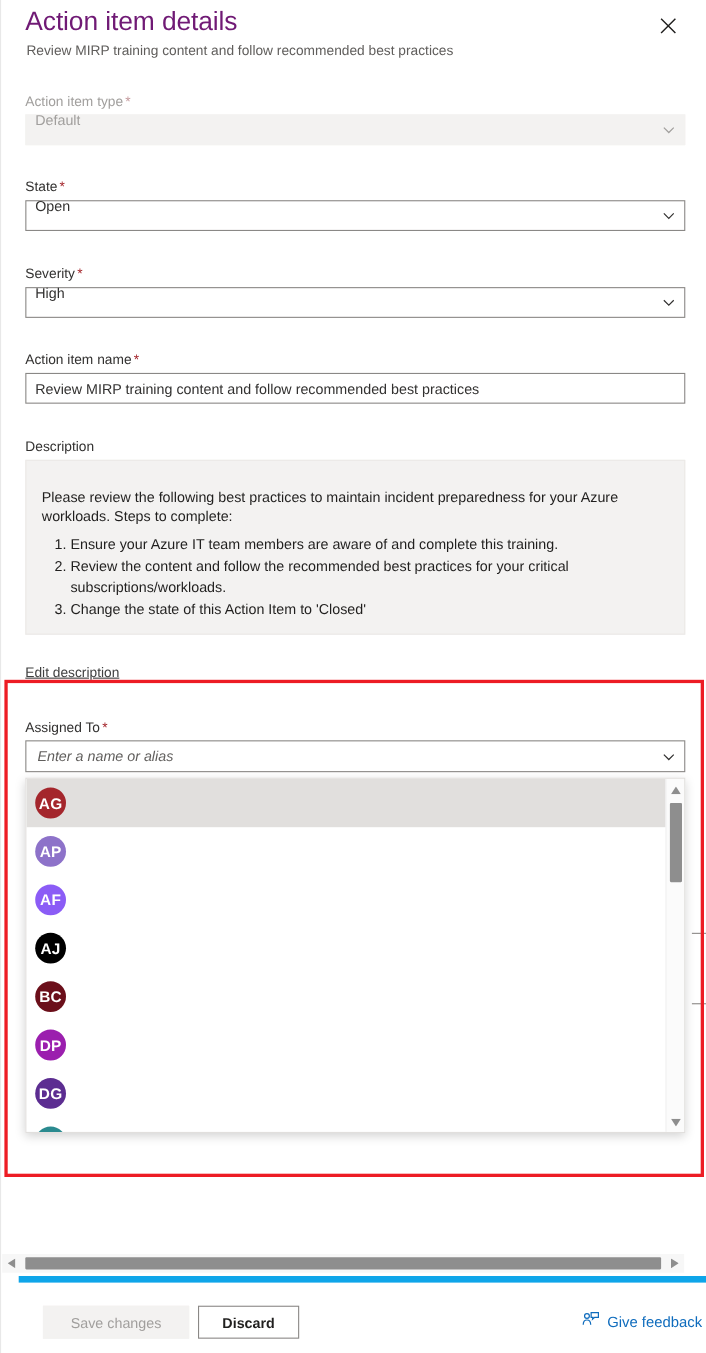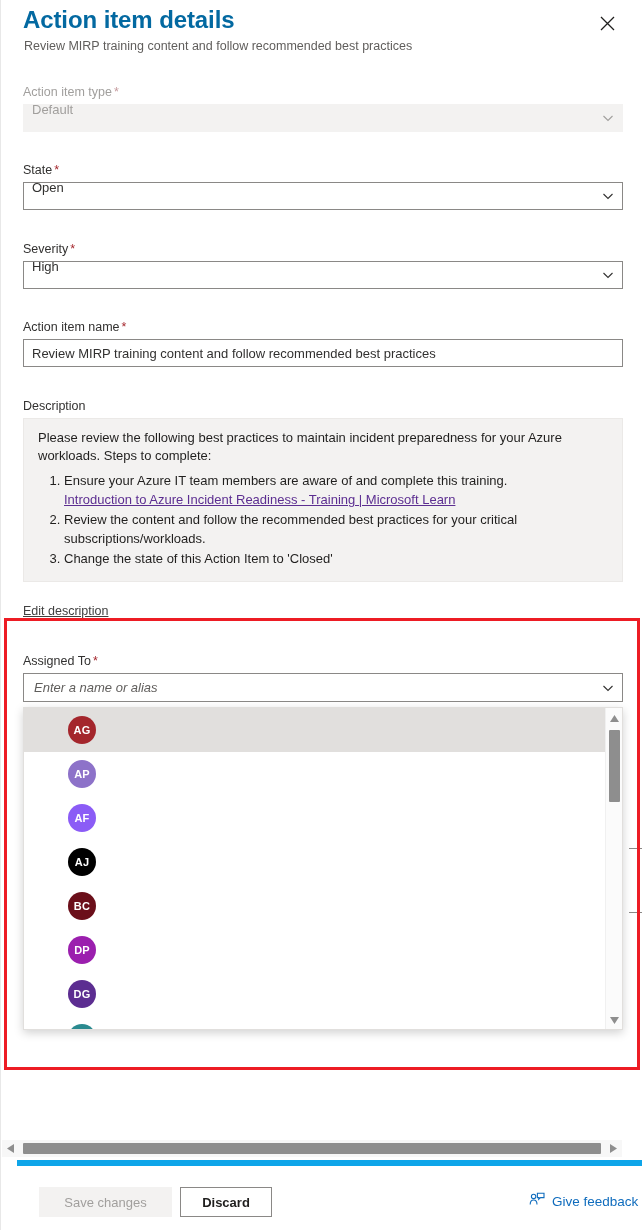--- a/index.html
+++ b/index.html
@@ -14,21 +14,21 @@
     position: relative;
     width: 642px; height: 1230px;
     background: #ffffff;
     border-left: 1px solid #e8e8e8;
   }
 
   
   .header { position: absolute; left: 0; top: 0; width: 642px; height: 70px; }
   .panel-title {
     position: absolute; left: 22px; top: 6px;
-    font-size: 24px; font-weight: 700; color: #0369a1;
+    font-size: 24px; font-weight: 400; color: #701a75;
     letter-spacing: -0.1px;
   }
   .panel-subtitle {
     position: absolute; left: 23px; top: 39px;
     font-size: 12.5px; color: #605e5c;
   }
   .close-btn {
     position: absolute; left: 592px; top: 9px;
     width: 28px; height: 28px;
     display: flex; align-items: center; justify-content: center;
@@ -71,21 +71,21 @@
     height: 28px; border: 1px solid #8a8886; background: #fff;
     display: flex; align-items: center; padding: 0 8px;
     font-size: 13px; color: #323130; width: 600px;
   }
 
   
   .desc-box {
     width: 600px;
     background: #f3f2f1;
     border: 1px solid #ebe9e7;
-    padding: 10px 14px 12px 14px;
+    padding: 24px 14px 12px 14px;
     font-size: 13px; color: #201f1e; line-height: 18px;
   }
   .desc-box p { margin: 0 0 6px 0; }
   .desc-box ol { margin: 6px 0 0 0; padding-left: 26px; }
   .desc-box li { margin-bottom: 1px; line-height: 19px; }
   .desc-link {
     color: #5c2e91; text-decoration: underline; cursor: pointer;
   }
   .edit-desc {
     position: absolute; left: 22px; top: 604px;
@@ -115,24 +115,23 @@
     position: relative;
     height: 44px;
     display: flex; align-items: center;
     padding-left: 8px;
     cursor: pointer;
   }
   .dd-row.selected { background: #e1dfdd; }
   .avatar {
     width: 28px; height: 28px; border-radius: 50%;
     display: flex; align-items: center; justify-content: center;
-    color: #ffffff; font-size: 11px; font-weight: 600;
+    color: #ffffff; font-size: 14px; font-weight: 600;
     flex: 0 0 28px;
     letter-spacing: 0.2px;
-    margin-left: 36px;
   }
   .redacted { margin-left: 12px; flex: 1; height: 16px; }
 
   
   .dd-scroll {
     position: absolute; right: 0; top: 0; width: 17px; height: 323px;
     background: #fbfbfb; border-left: 1px solid #f0f0f0;
   }
   .dd-arrow {
     position: absolute; left: 0; width: 17px; height: 17px;
@@ -262,21 +261,20 @@
   </div>
 
   <div class="field" style="top:398px;">
     <label class="field-label">Description</label>
     <div class="desc-box">
       <p>Please review the following best practices to maintain incident preparedness for your Azure workloads. Steps to complete:</p>
       <ol>
         <li>
           <span>Ensure your Azure IT team members are aware of and complete this training.</span>
           <br>
-          <a class="desc-link">Introduction to Azure Incident Readiness - Training | Microsoft Learn</a>
         </li>
         <li>
           <span>Review the content and follow the recommended best practices for your critical subscriptions/workloads.</span>
         </li>
         <li>
           <span>Change the state of this Action Item to 'Closed'</span>
         </li>
       </ol>
     </div>
   </div>

